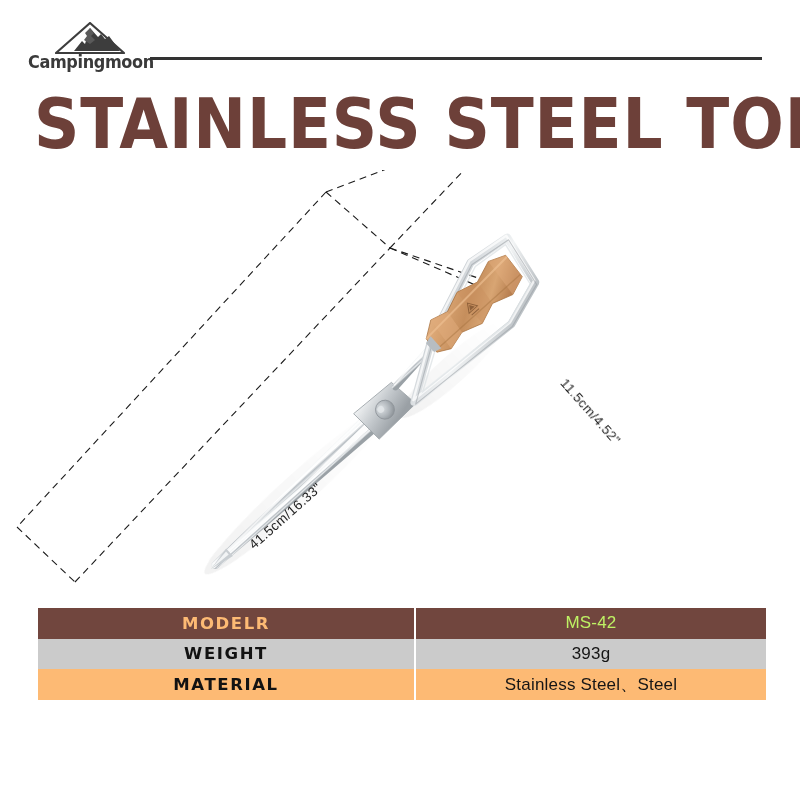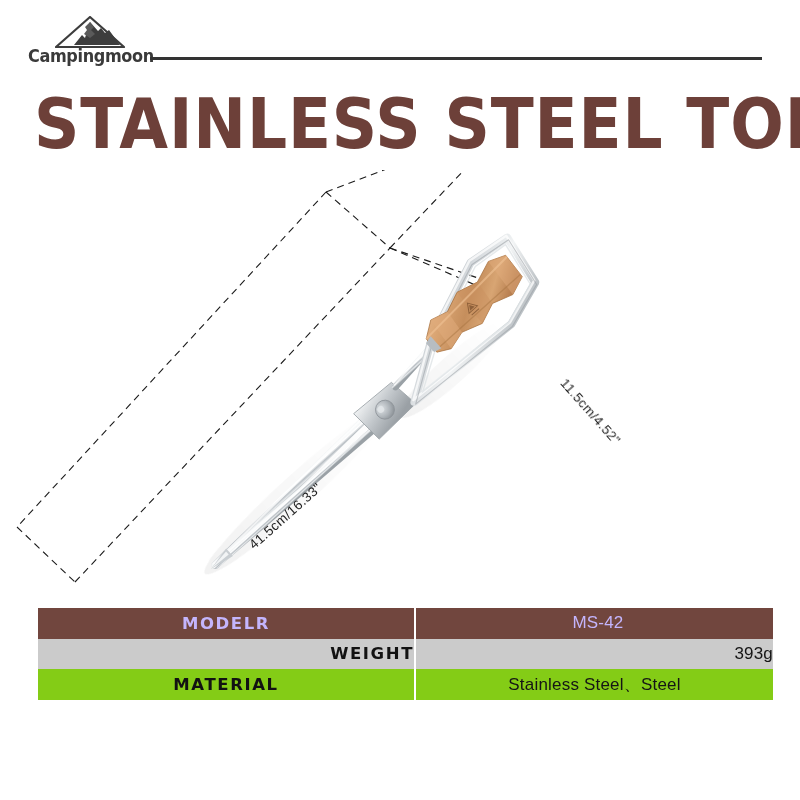--- a/index.html
+++ b/index.html
@@ -17,21 +17,21 @@
   }
 
   
   #header {
     position: absolute;
     left: 0; top: 0;
     width: 800px; height: 80px;
   }
   #brand-logo {
     position: absolute;
-    left: 28px; top: 16px;
+    left: 28px; top: 22px;
     width: 118px; height: 52px;
   }
   #brand-mark {
     position: absolute;
     left: 26px; top: 0;
     width: 74px; height: 32px;
   }
   #brand-wordmark {
     position: absolute;
     left: 0; top: 30px;
@@ -130,24 +130,24 @@
     letter-spacing: 1.6px;
     color: #121212;
   }
   #spec-table td.val {
     width: 350px;
     font-size: 17px;
     letter-spacing: 0.2px;
     color: #151515;
   }
   #spec-table tr.head td { background: #71463e; }
-  #spec-table tr.head td.key { color: #c4b5fd; }
-  #spec-table tr.head td.val { color: #c4b5fd; padding-left: 7px; }
-  #spec-table tr.alt-a td { background: #cbcbcb; text-align: right; }
-  #spec-table tr.alt-b td { background: #84cc16; }
+  #spec-table tr.head td.key { color: #fdba74; }
+  #spec-table tr.head td.val { color: #bef264; }
+  #spec-table tr.alt-a td { background: #cbcbcb; }
+  #spec-table tr.alt-b td { background: #fdba74; }
 </style>
 </head>
 <body>
 
 <div id="header">
 
   <div id="brand-logo">
     <svg id="brand-mark" viewBox="0 0 74 32">
       <path d="M36 1 L70 31 L2 31 Z" fill="none" stroke="#3d3d3d" stroke-width="2.2" stroke-linejoin="round"></path>
       <path d="M36 6 L44 15 L47 12 L51 17 L55 14 L66 29 L20 29 L28 19 L31 22 Z" fill="#3d3d3d"></path>

